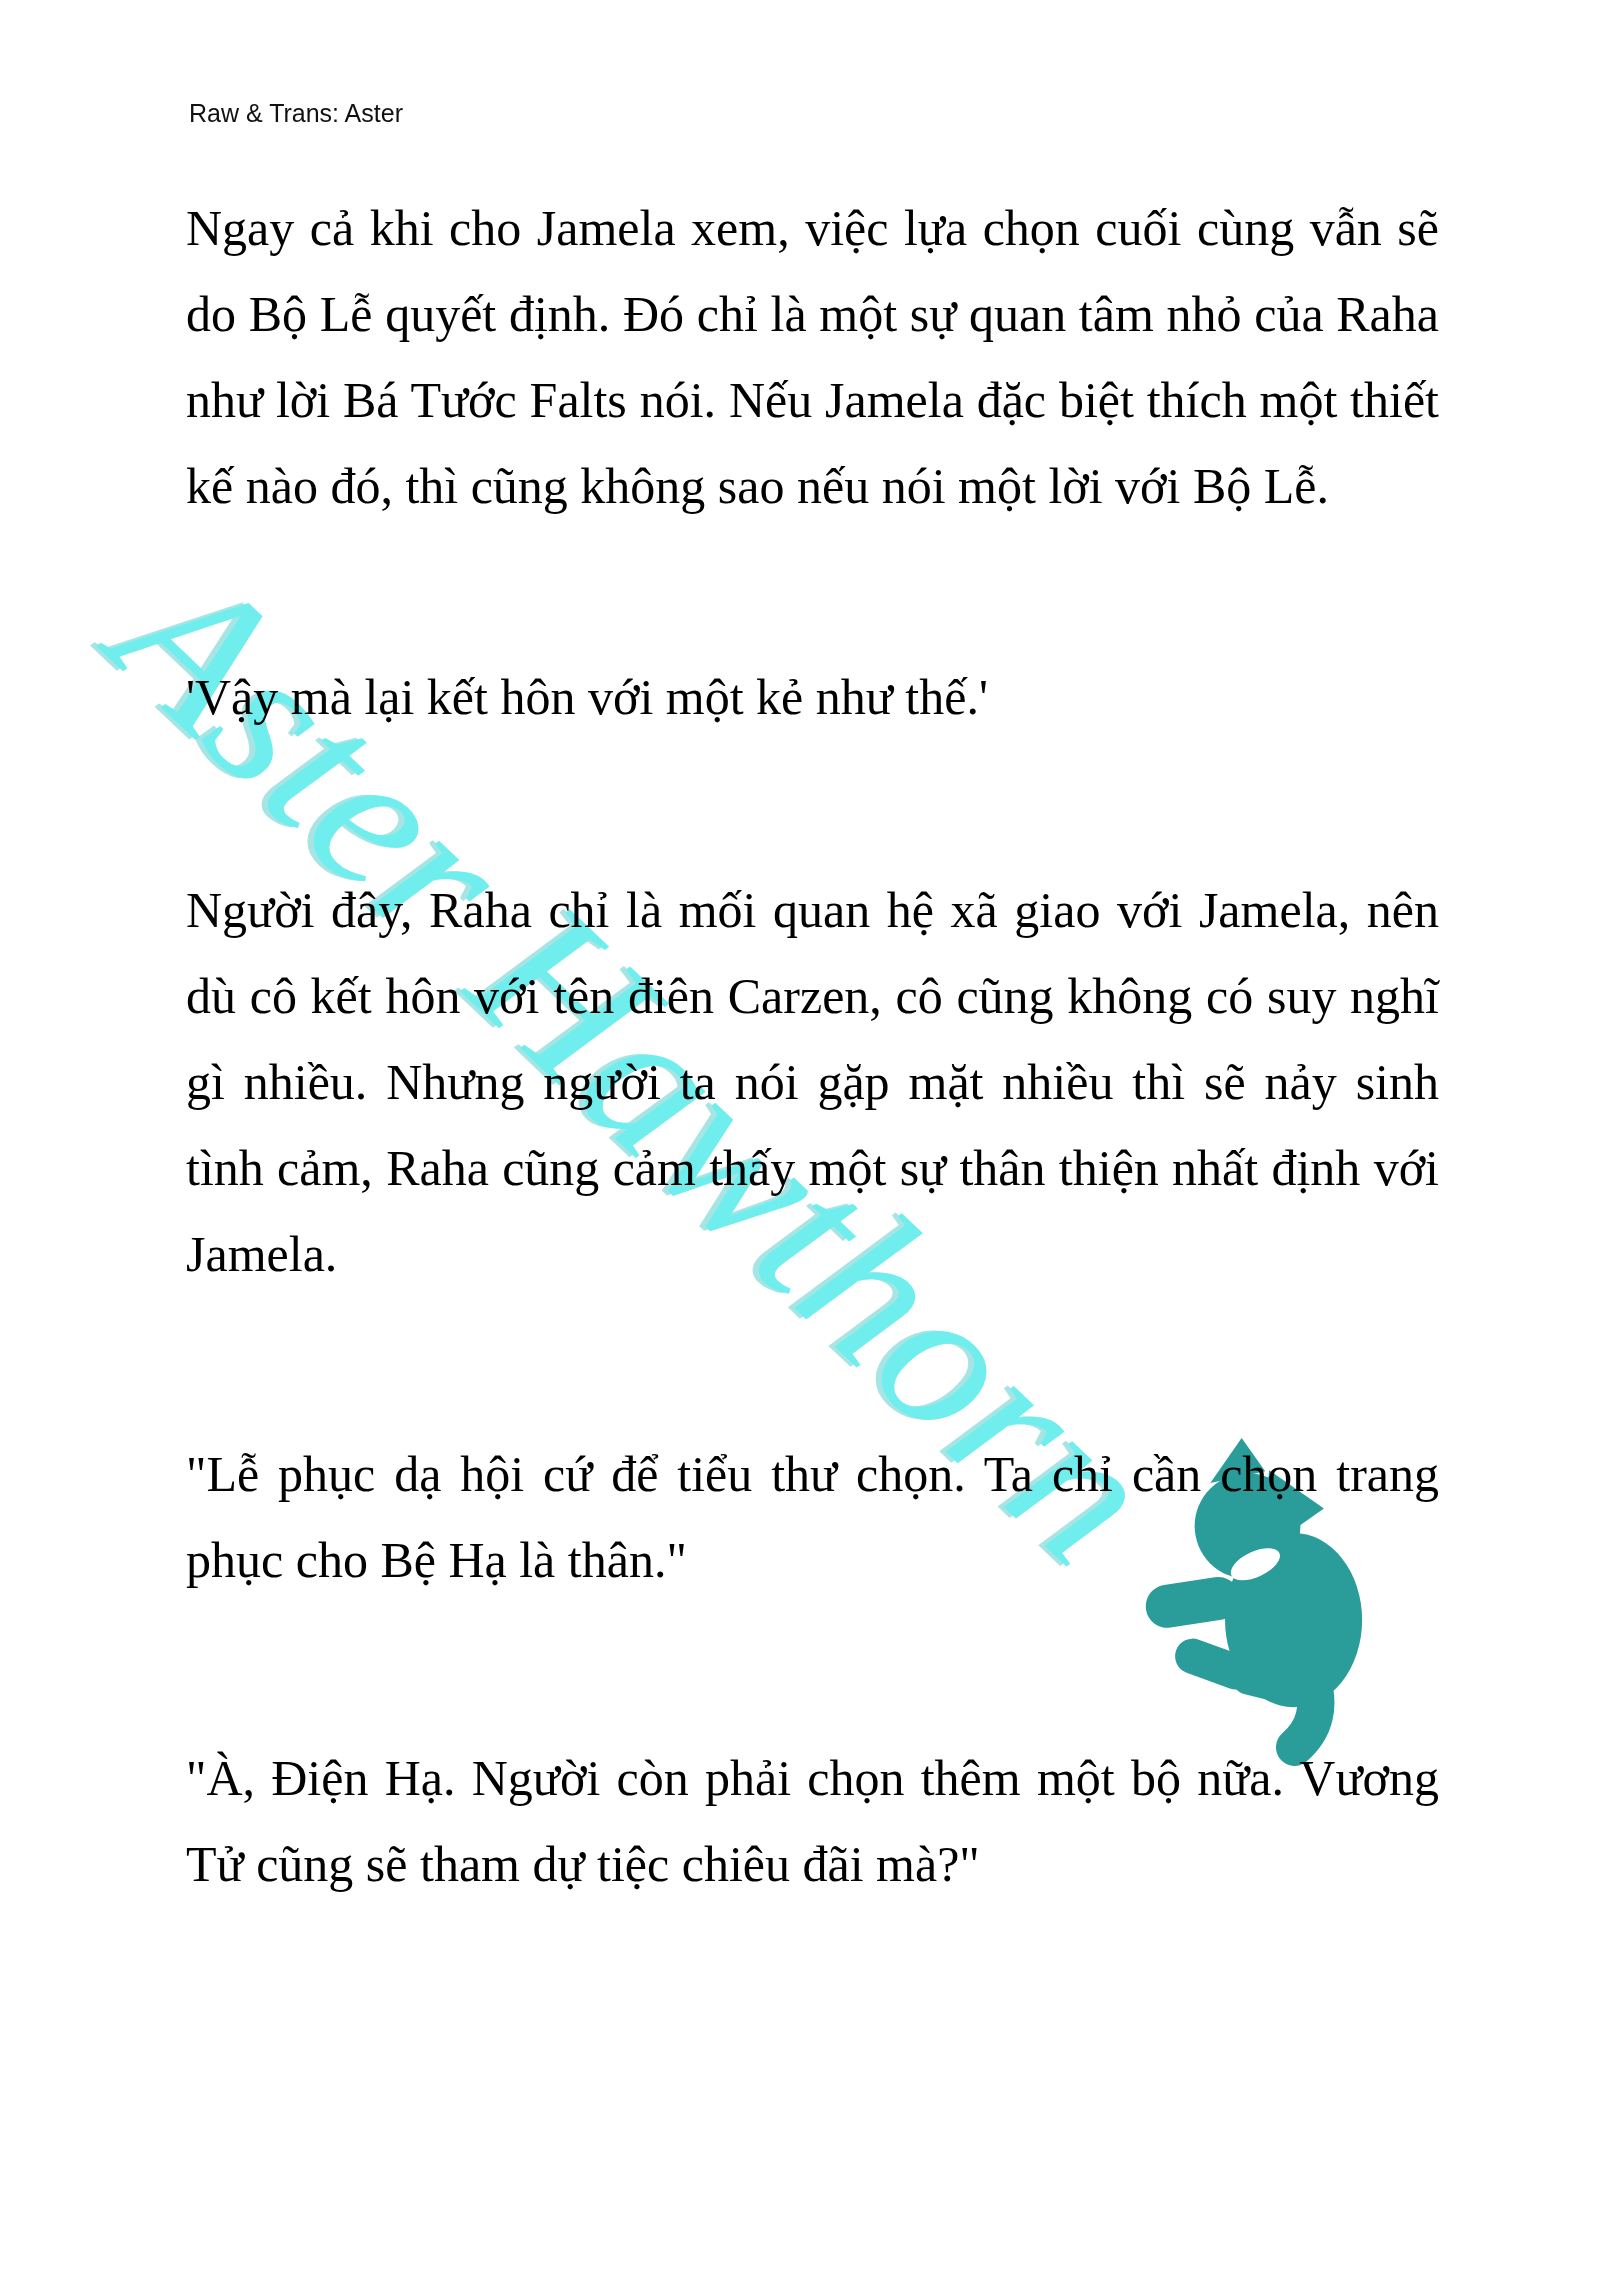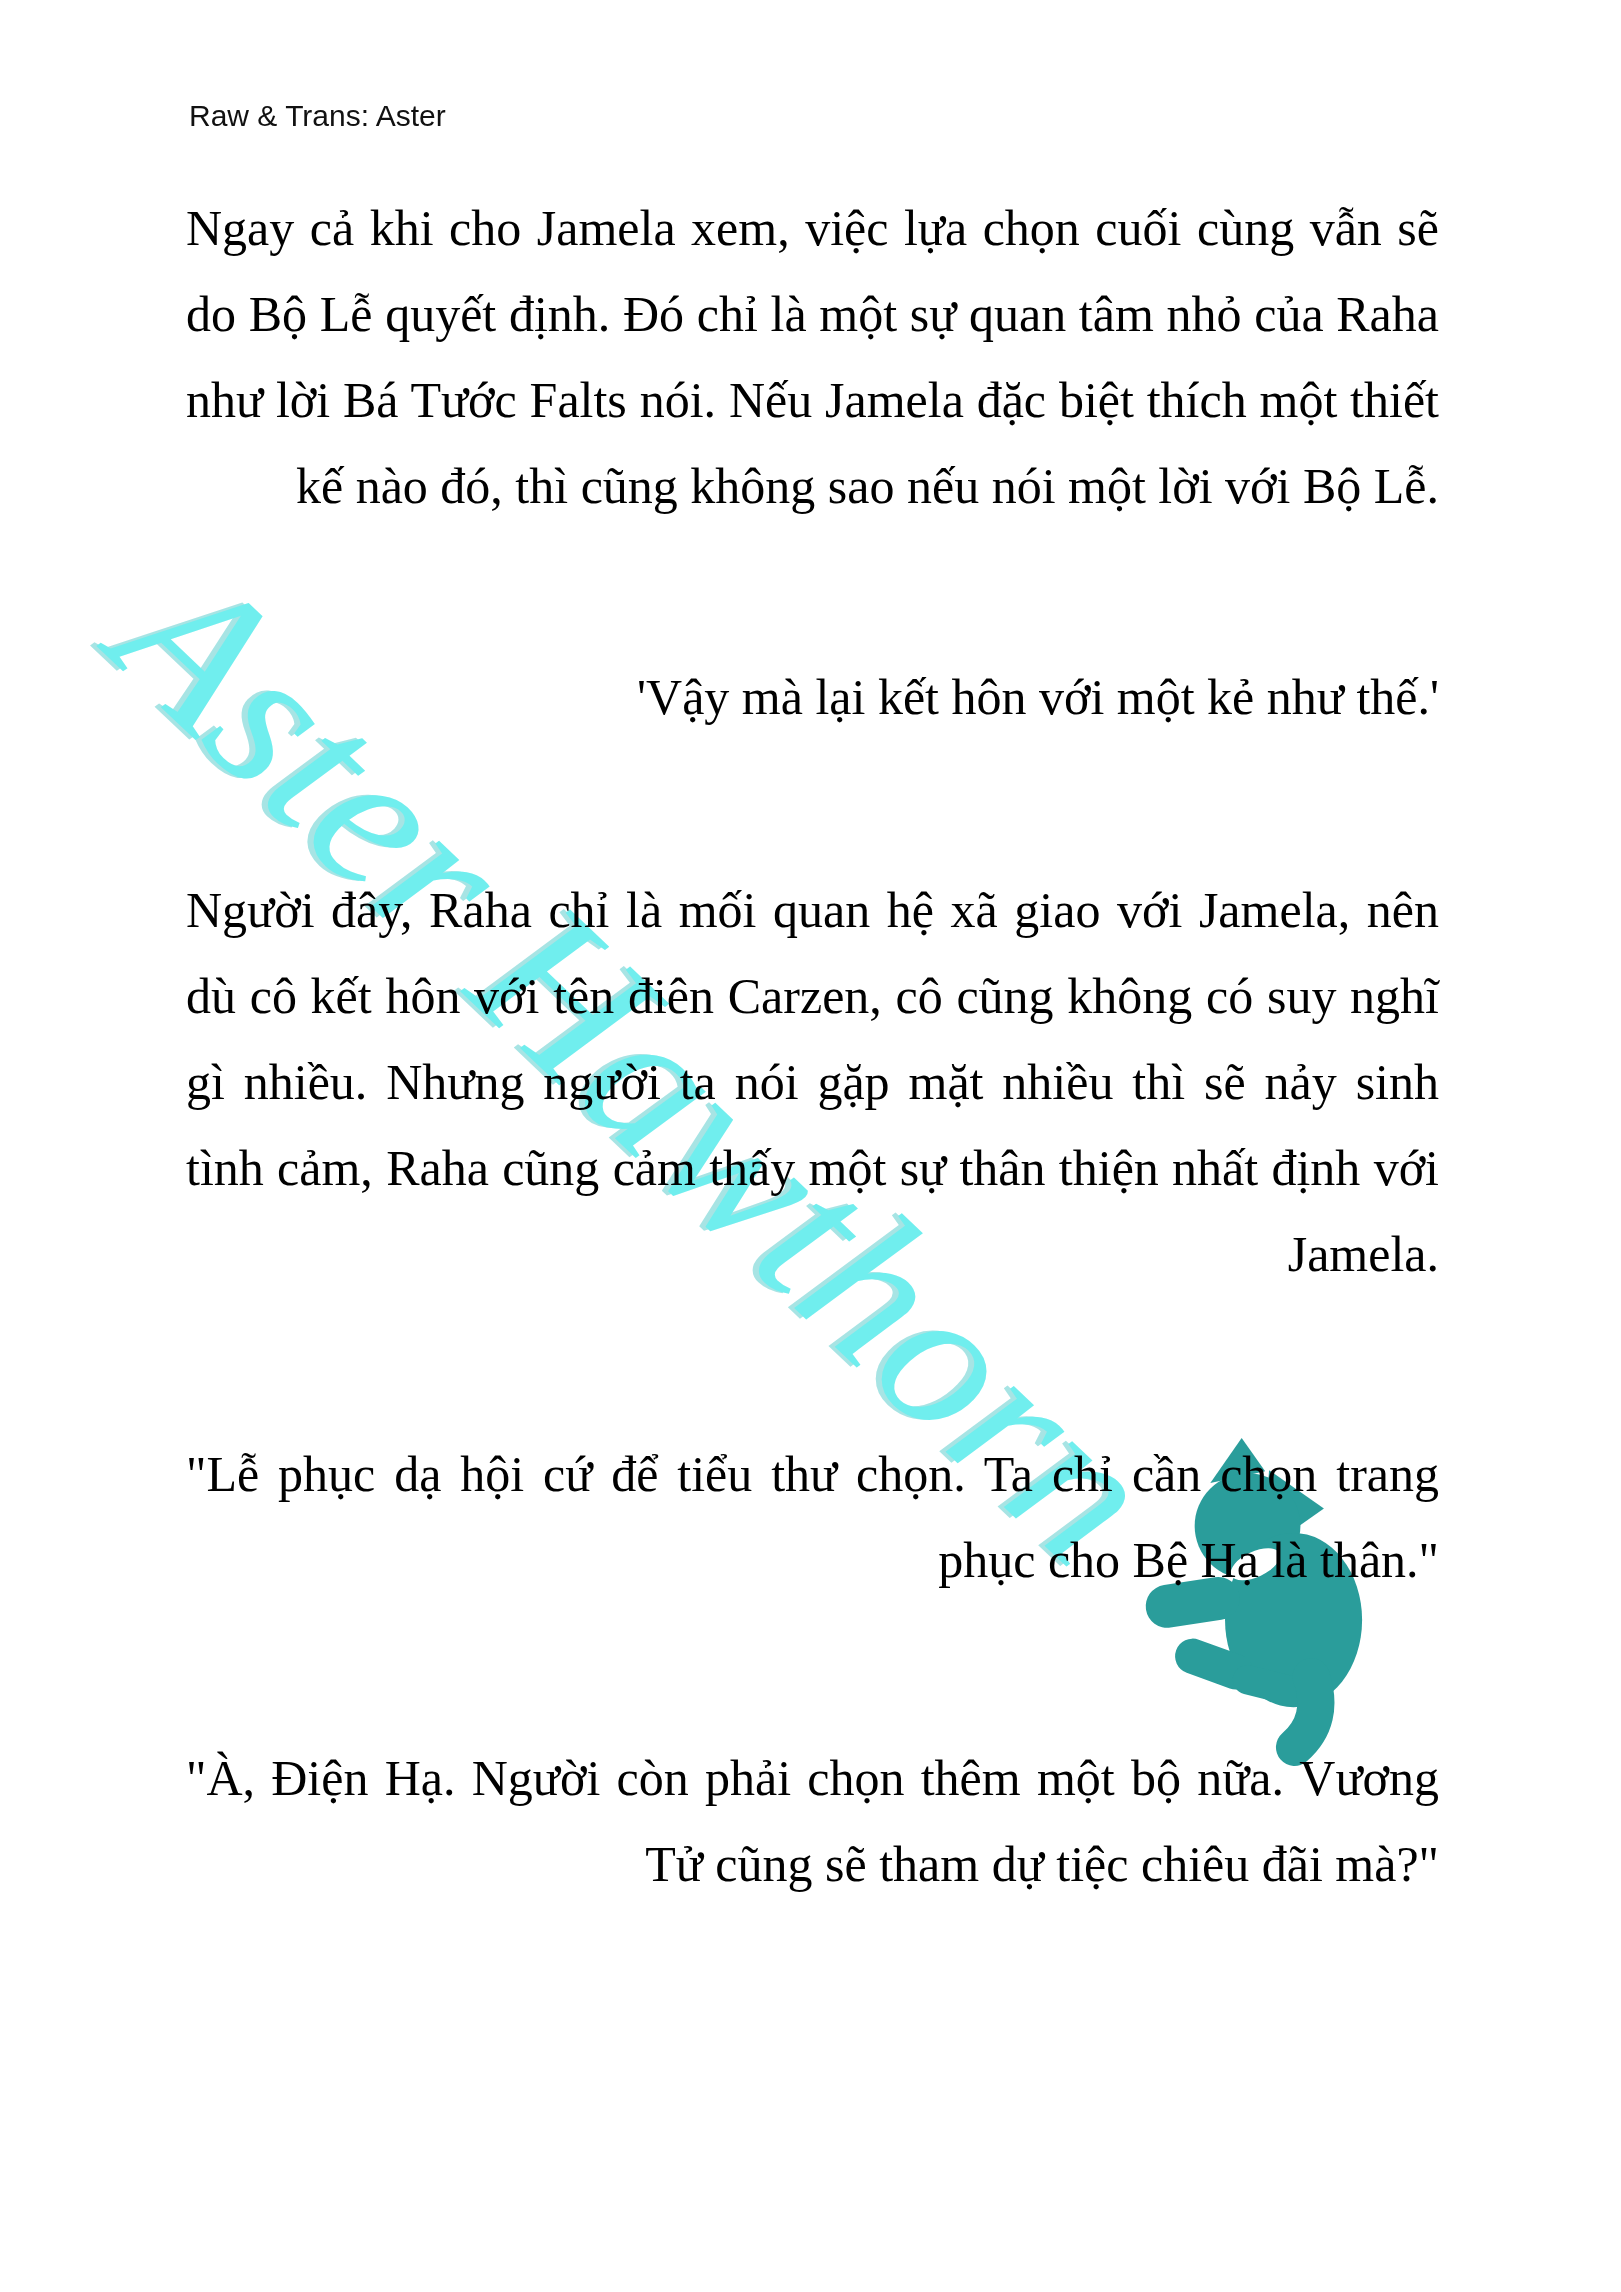--- a/index.html
+++ b/index.html
@@ -6,21 +6,21 @@
   .page{
     position:relative;
     width:1621px;height:2293px;
     background:#ffffff;
     overflow:hidden;
     font-family:"Liberation Serif","DejaVu Serif",serif;
   }
   .credit{
     position:absolute;left:189px;top:99px;
     font-family:"Liberation Sans","DejaVu Sans",sans-serif;
-    font-size:30px;line-height:1.15;color:#111111;
+    font-size:25px;line-height:1.15;color:#111111;
     z-index:3;
   }
   .watermark{
     position:absolute;left:223px;top:529px;
     font-style:italic;
     font-size:206px;line-height:1;
     white-space:nowrap;
     transform:rotate(43.5deg);
     transform-origin:0 0;
     letter-spacing:0.005em;
@@ -30,21 +30,21 @@
   .cat{
     position:absolute;left:1132px;top:1426px;
     width:235px;height:343px;
     z-index:1;
   }
   .content{position:absolute;left:0;top:0;width:100%;height:100%;z-index:2;padding-left:44px;}
   .para{
     position:absolute;left:186px;width:1253px;
     font-size:50px;line-height:86px;color:#000000;
   }
-  .para .line{text-align:right;}
+  .para .line{text-align:left;}
   .para .line.full{text-align:justify;text-align-last:justify;}
   .p1{top:185px}.p2{top:654px}.p3{top:867px}.p4{top:1431px}.p5{top:1735px}
 </style>
 </head>
 <body>
 
 <div class="page">
 
   <div class="watermark" style="color: rgb(112, 238, 238);">Aster Hawthorn</div>
 

